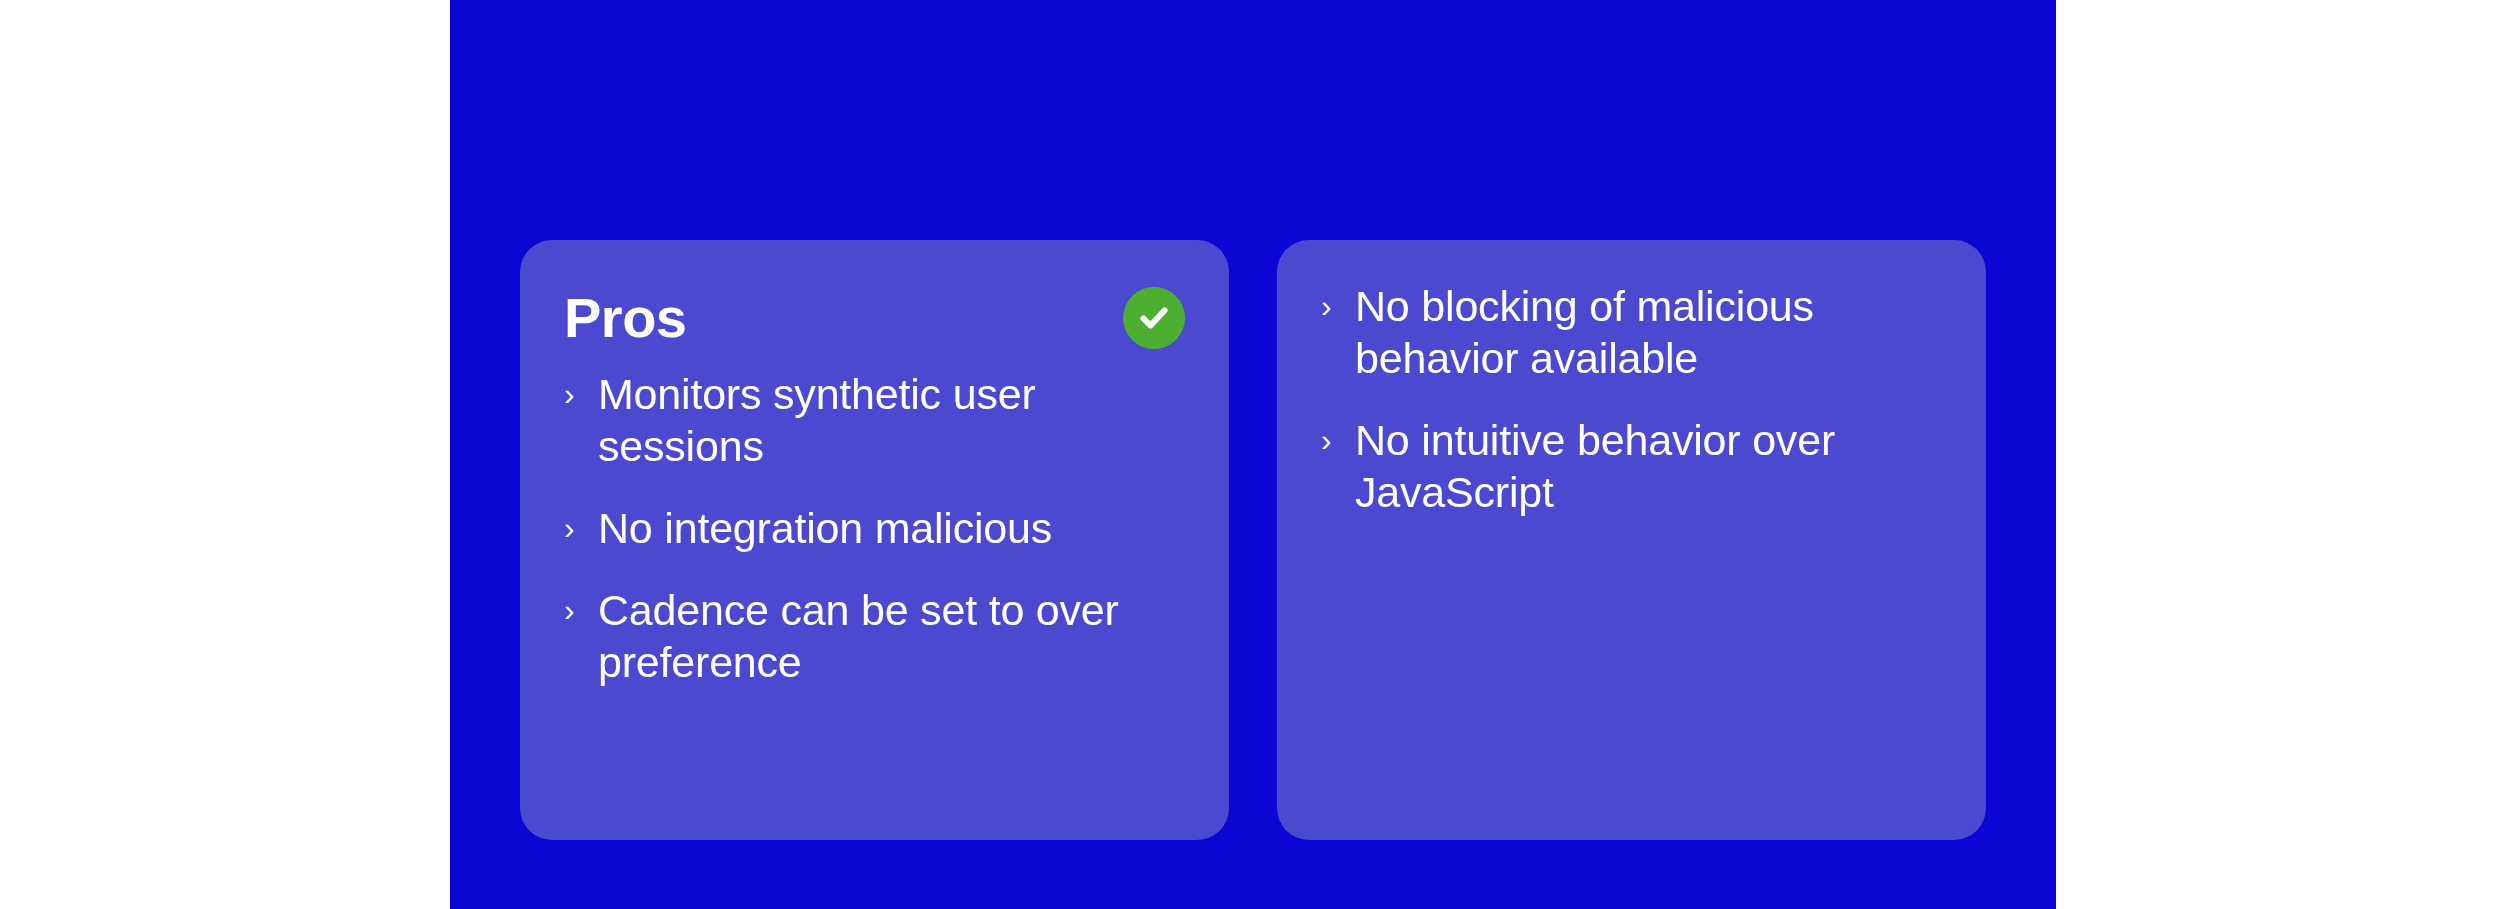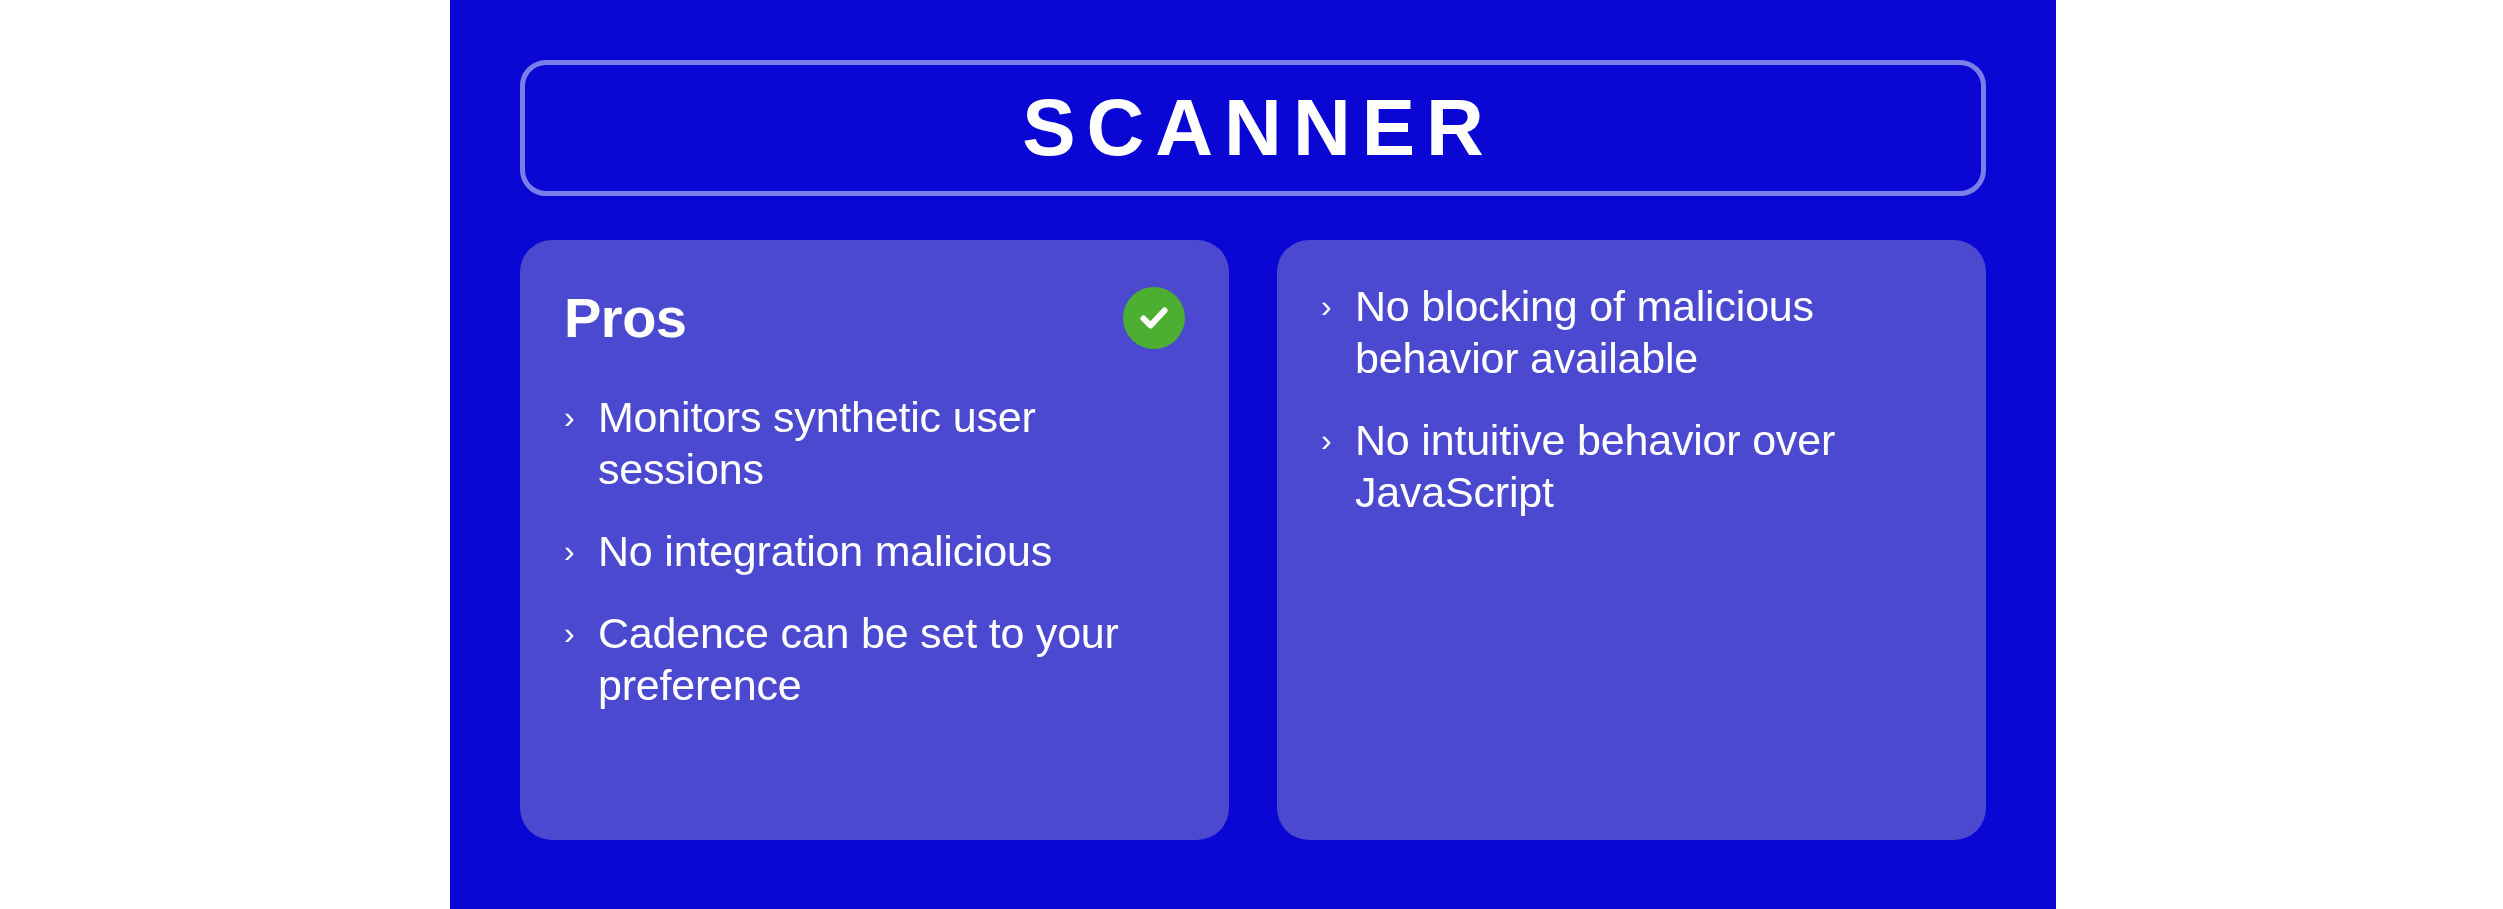--- a/index.html
+++ b/index.html
@@ -77,21 +77,21 @@
     display: flex;
     flex-direction: column;
     overflow: hidden;
   }
 
   .card-head {
     display: flex;
     align-items: center;
     justify-content: space-between;
     height: 76px;
-    margin-bottom: 35px;
+    margin-bottom: 12px;
     text-align: right;
   }
   .card-title {
     color: #ffffff;
     font-family: "Liberation Sans", sans-serif;
     font-weight: bold;
     font-size: 56px;
     line-height: 1;
     letter-spacing: -0.5px;
   }
@@ -141,23 +141,20 @@
     letter-spacing: -0.2px;
   }
 </style>
 </head>
 <body>
 
 <div id="slide">
 
   <div id="stage">
 
-    <div id="title-plate">
-      <div id="title-text">SCANNER</div>
-    </div>
 
     <div id="cards">
 
       <div class="card">
         <div class="card-head">
           <div class="card-title">Pros</div>
           <div class="badge pos">
             <svg width="38" height="38" viewBox="0 0 38 38" aria-hidden="true">
               <path d="M8.5 19.5 L15.5 26.5 L29.5 11.5" fill="none" stroke="#ffffff" stroke-width="6" stroke-linecap="round" stroke-linejoin="round"></path>
             </svg>
@@ -167,21 +164,21 @@
           <li class="bullet">
             <span class="chev">›</span>
             <span class="bullet-text">Monitors synthetic user sessions</span>
           </li>
           <li class="bullet">
             <span class="chev">›</span>
             <span class="bullet-text">No integration malicious</span>
           </li>
           <li class="bullet">
             <span class="chev">›</span>
-            <span class="bullet-text">Cadence can be set to your preference</span>
+            <span class="bullet-text">Cadence can be set to over preference</span>
           </li>
         </ul>
       </div>
 
       <div class="card">
         <ul class="bullets">
           <li class="bullet">
             <span class="chev">›</span>
             <span class="bullet-text">No blocking of malicious behavior available</span>
           </li>

